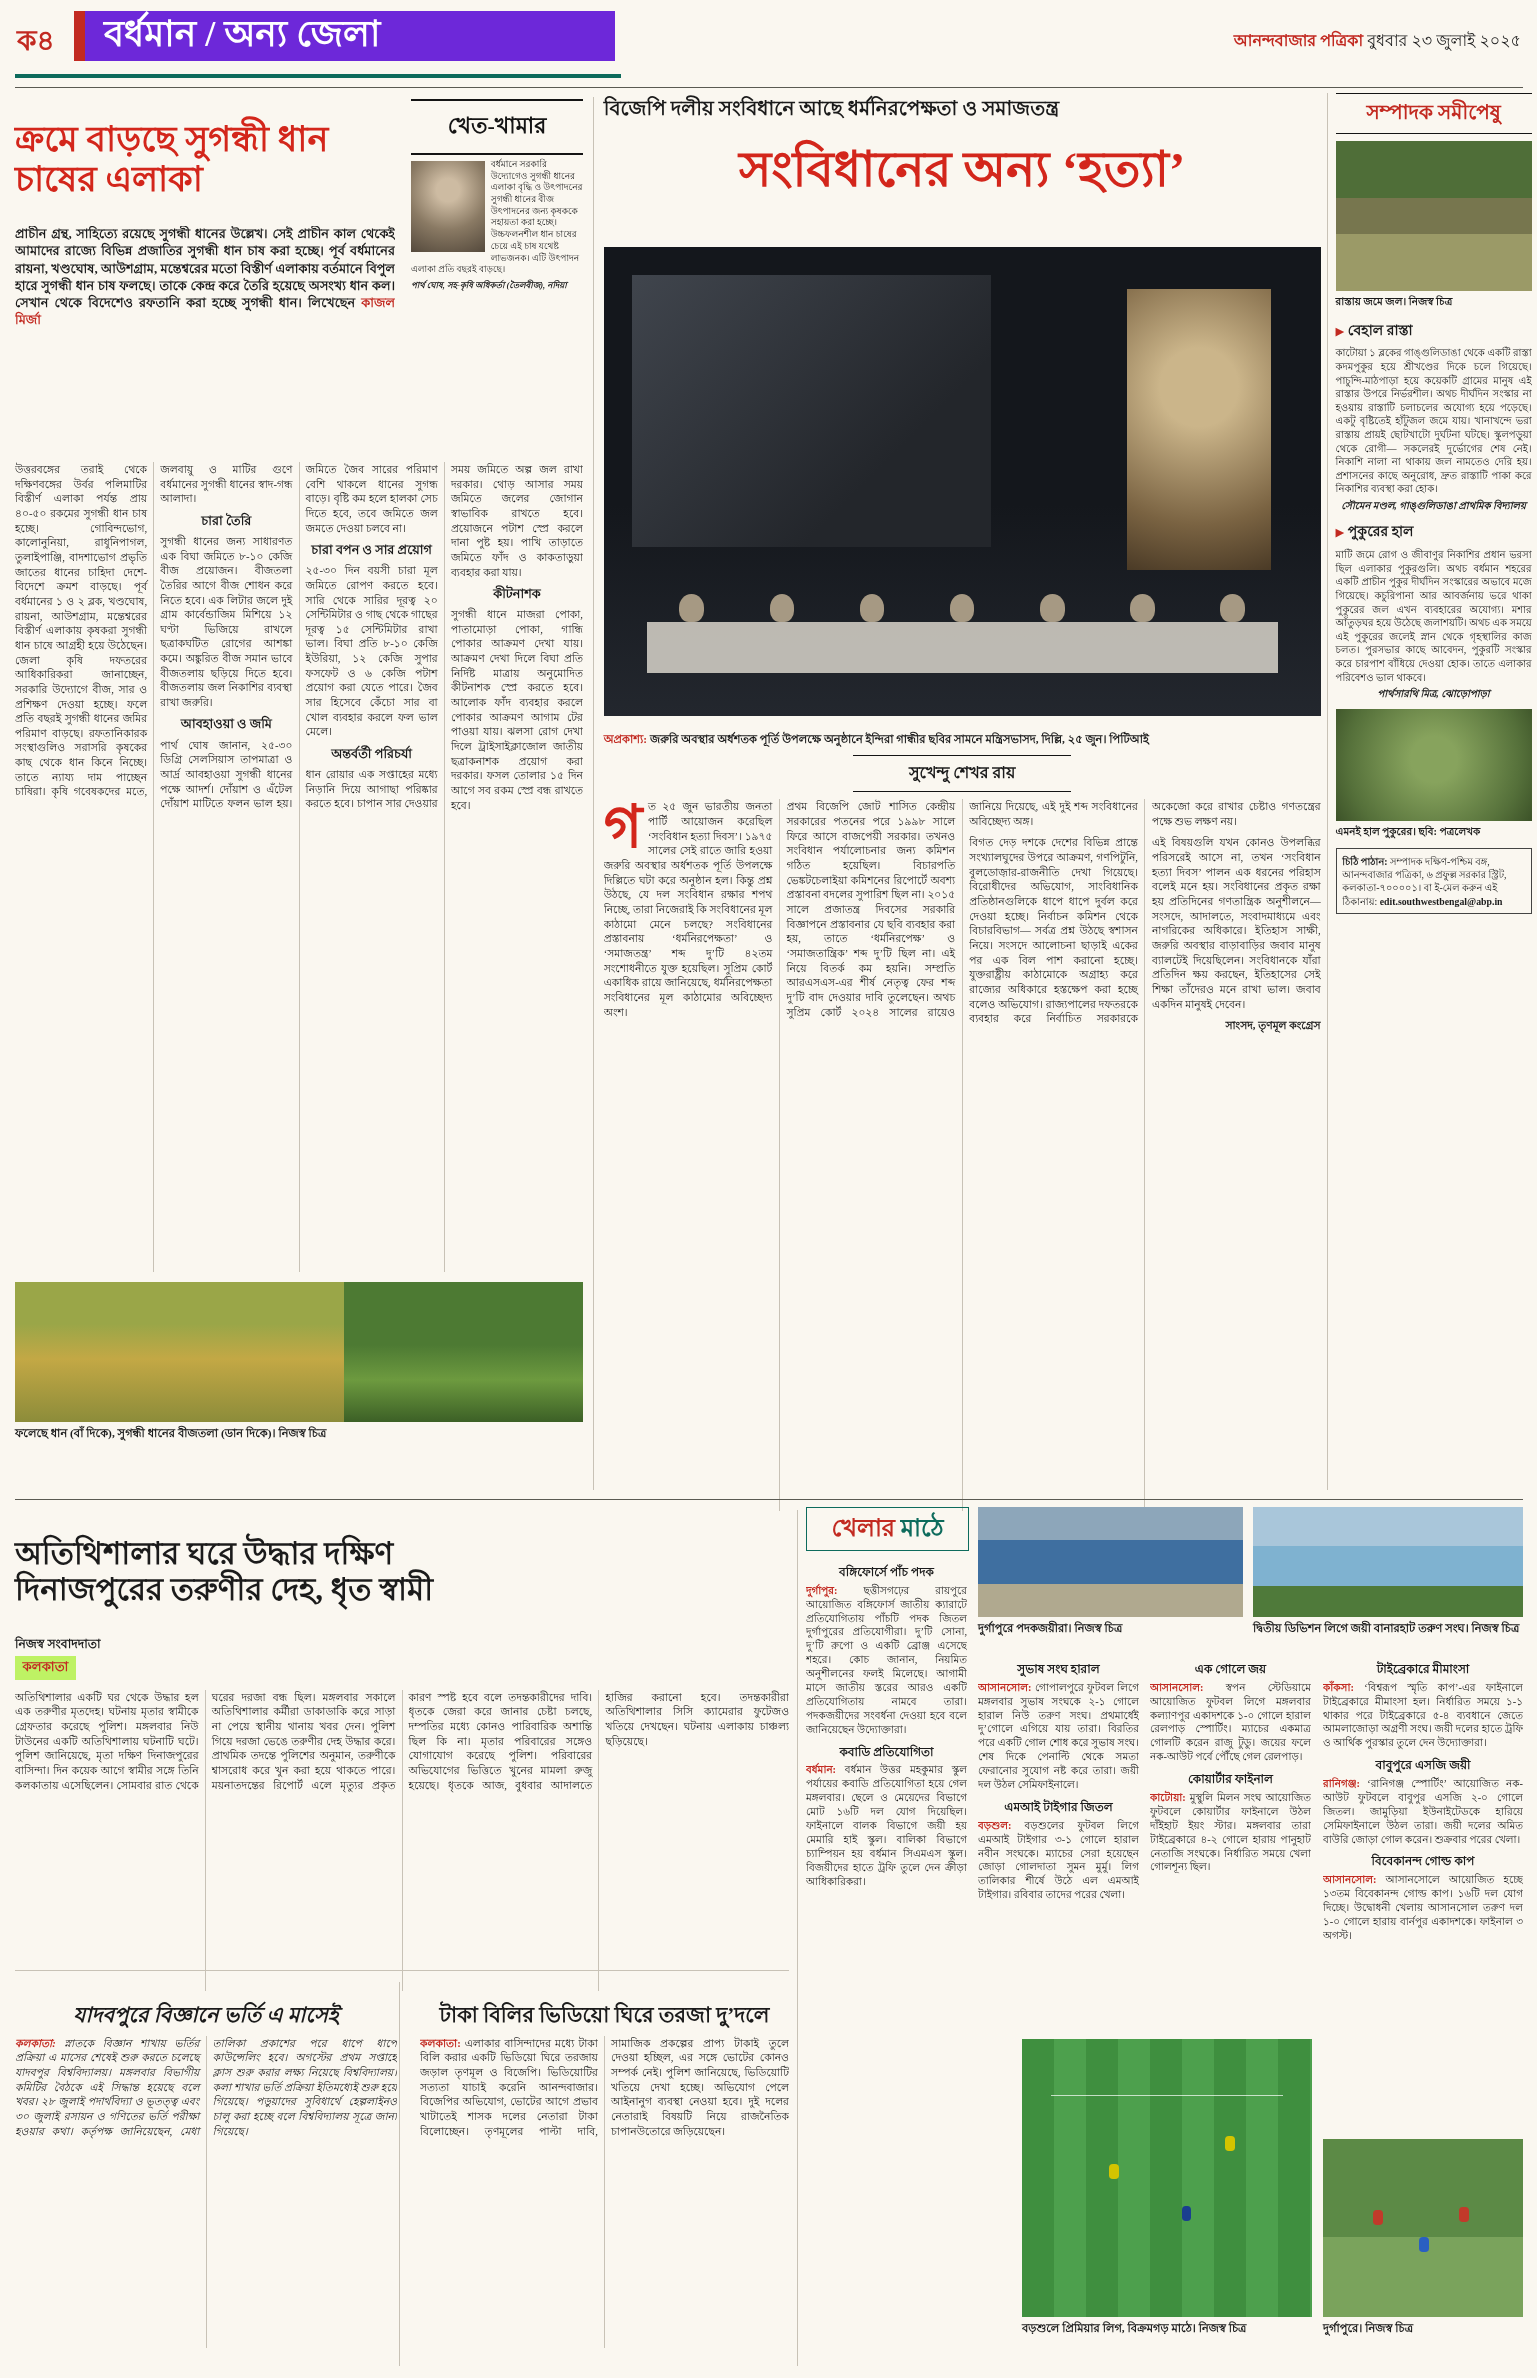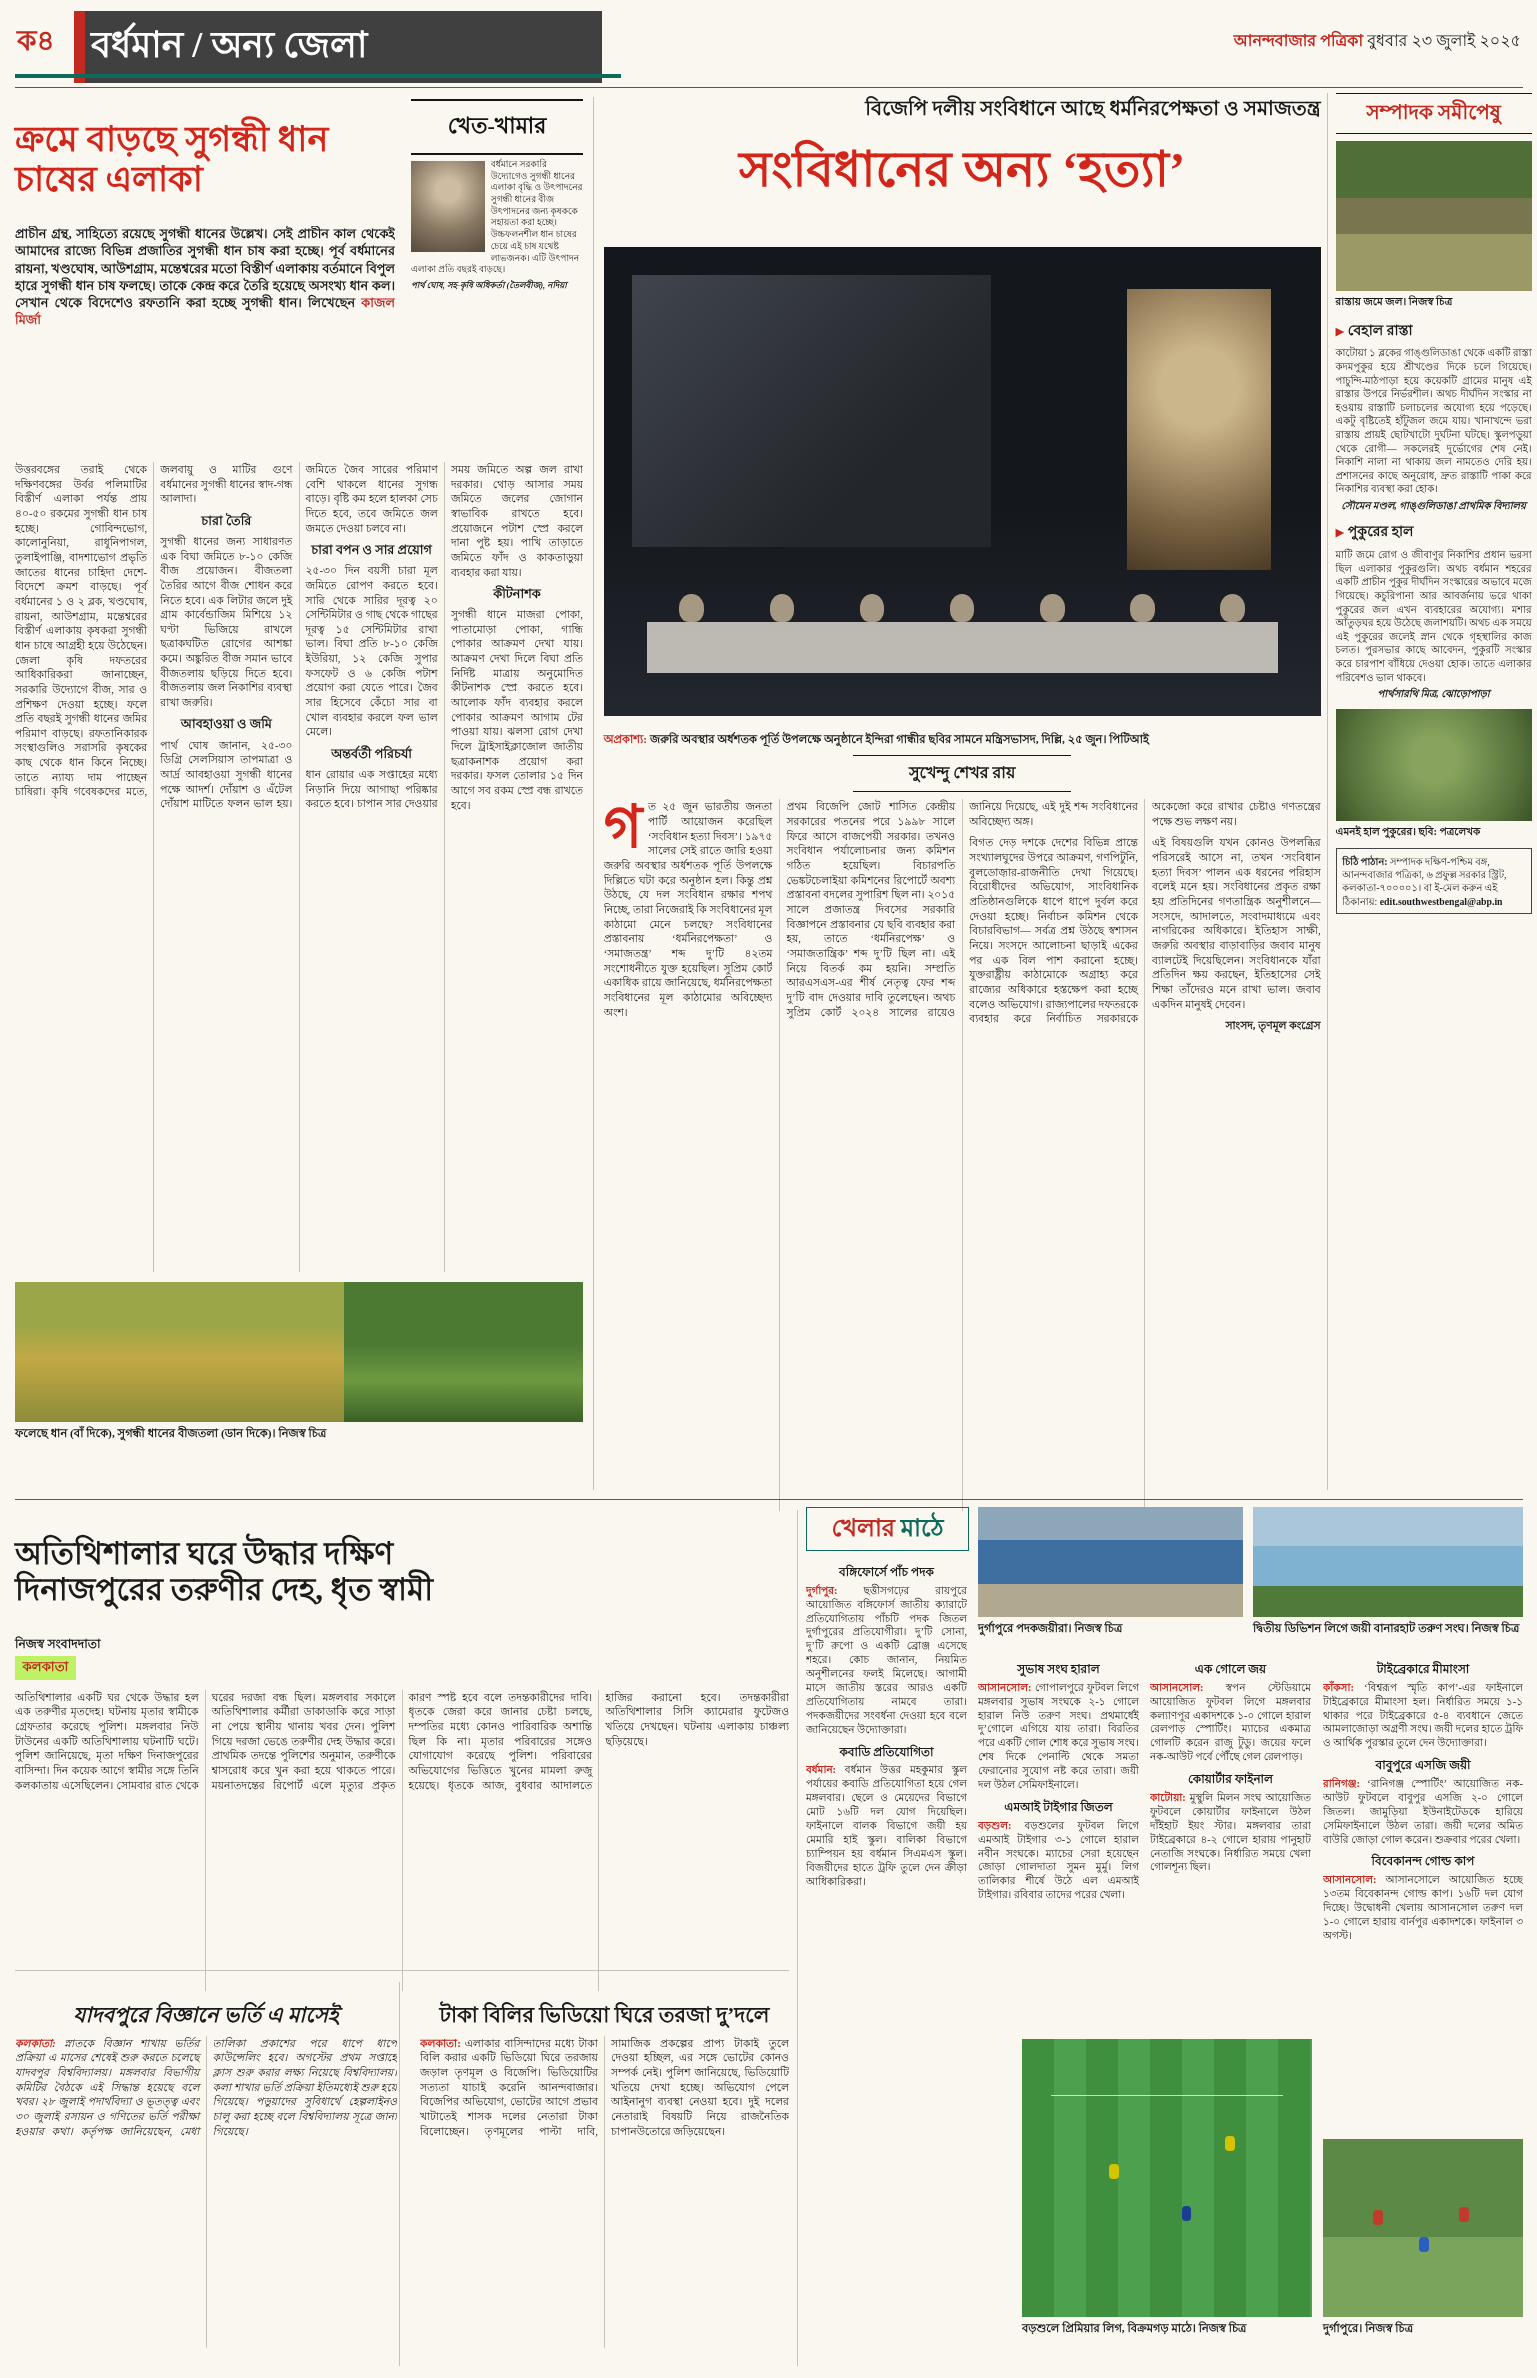--- a/index.html
+++ b/index.html
@@ -1,22 +1,22 @@
 <!DOCTYPE html>
 <html style="font-size:15px"><head>
 <meta charset="utf-8">
 <style>
   html,body{margin:0;padding:0;background:#dedbd2;}
   .page{position:relative;width:1538px;height:2378px;background:#faf7f0;
         font-family:"Liberation Serif","DejaVu Sans",serif;color:#1b1b1b;overflow:hidden;}
   .abs{position:absolute;}
   
   .page-code{left:17px;top:19px;font-size:28px;font-weight:bold;color:#c22a21;}
-  .masthead{left:74px;top:11.4px;width:511px;height:72px;background:#404040;color:#fff;
-            display:flex;align-items:center;padding-left:6px;font-size:36px;font-weight:bold;
+  .masthead{left:74px;top:11.4px;width:511px;height:50px;background:#6d28d9;color:#fff;
+            display:flex;align-items:center;padding-left:19px;font-size:36px;font-weight:bold;
             border-left:11.4px solid #c22a21;}
   .masthead-underline{left:15px;top:74px;width:606px;height:3.8px;background:#0d6b5c;}
   .dateline{right:17px;top:28px;font-size:16px;}
   .dateline .paper{color:#c22a21;font-weight:bold;}
   .hrule-top{left:15px;top:87px;right:15px;height:0;border-top:1.9px solid #5a5a52;}
   
   p{margin:0 0 6.6px 0;}
   .just{text-align:justify;}
   .cap{font-weight:bold;font-size:11.4px;line-height:1.25;}
   .place-lead{color:#c22a21;font-weight:bold;}
@@ -37,21 +37,21 @@
           column-count:4;column-gap:13.2px;font-size:10.7px;line-height:1.37;}
   .f-body h4{margin:5.7px 0 3.8px;text-align:center;font-size:12.8px;}
   .f-photo{position:absolute;left:0;top:1185px;width:568px;height:140px;display:flex;}
   .f-photo .rice{width:58%;height:100%;
      background:linear-gradient(180deg,#9aa648 0 30%,#c3a845 55%,#8c8c3a 100%);}
   .f-photo .seed{width:42%;height:100%;
      background:linear-gradient(180deg,#4d7a33 0 45%,#6d9a3f 70%,#3c6026 100%);}
   .f-caption{position:absolute;left:0;top:1329px;width:568px;}
   
   .main-art{left:598px;top:93px;width:717px;height:1397px;padding:0 5.7px;}
-  .m-kicker{text-align:right;font-size:20px;font-weight:bold;}
+  .m-kicker{text-align:left;font-size:20px;font-weight:bold;}
   .m-headline{text-align:center;font-size:49px;font-weight:bold;color:#d3261b;margin-top:5.7px;}
   .m-photo{position:relative;margin-top:11.4px;width:100%;height:469px;
            background:linear-gradient(180deg,#14171c 0 55%,#23272e 100%);overflow:hidden;}
   .m-screen{position:absolute;left:4%;top:6%;width:50%;height:58%;
             background:linear-gradient(135deg,#40454d,#23262b 70%);}
   .m-portrait{position:absolute;right:7%;top:9%;width:20%;height:60%;
               background:radial-gradient(circle at 50% 35%,#cbb астр,#cbb astr);
               background:radial-gradient(circle at 50% 35%,#cbb58a 20%,#7a6342 70%,#4a3a26 100%);}
   .m-dais{position:absolute;left:6%;bottom:9%;width:88%;height:11%;background:#d9d5cb;opacity:.85;}
   .m-heads{position:absolute;left:6%;bottom:20%;width:88%;height:10%;display:flex;justify-content:space-around;align-items:flex-end;}

